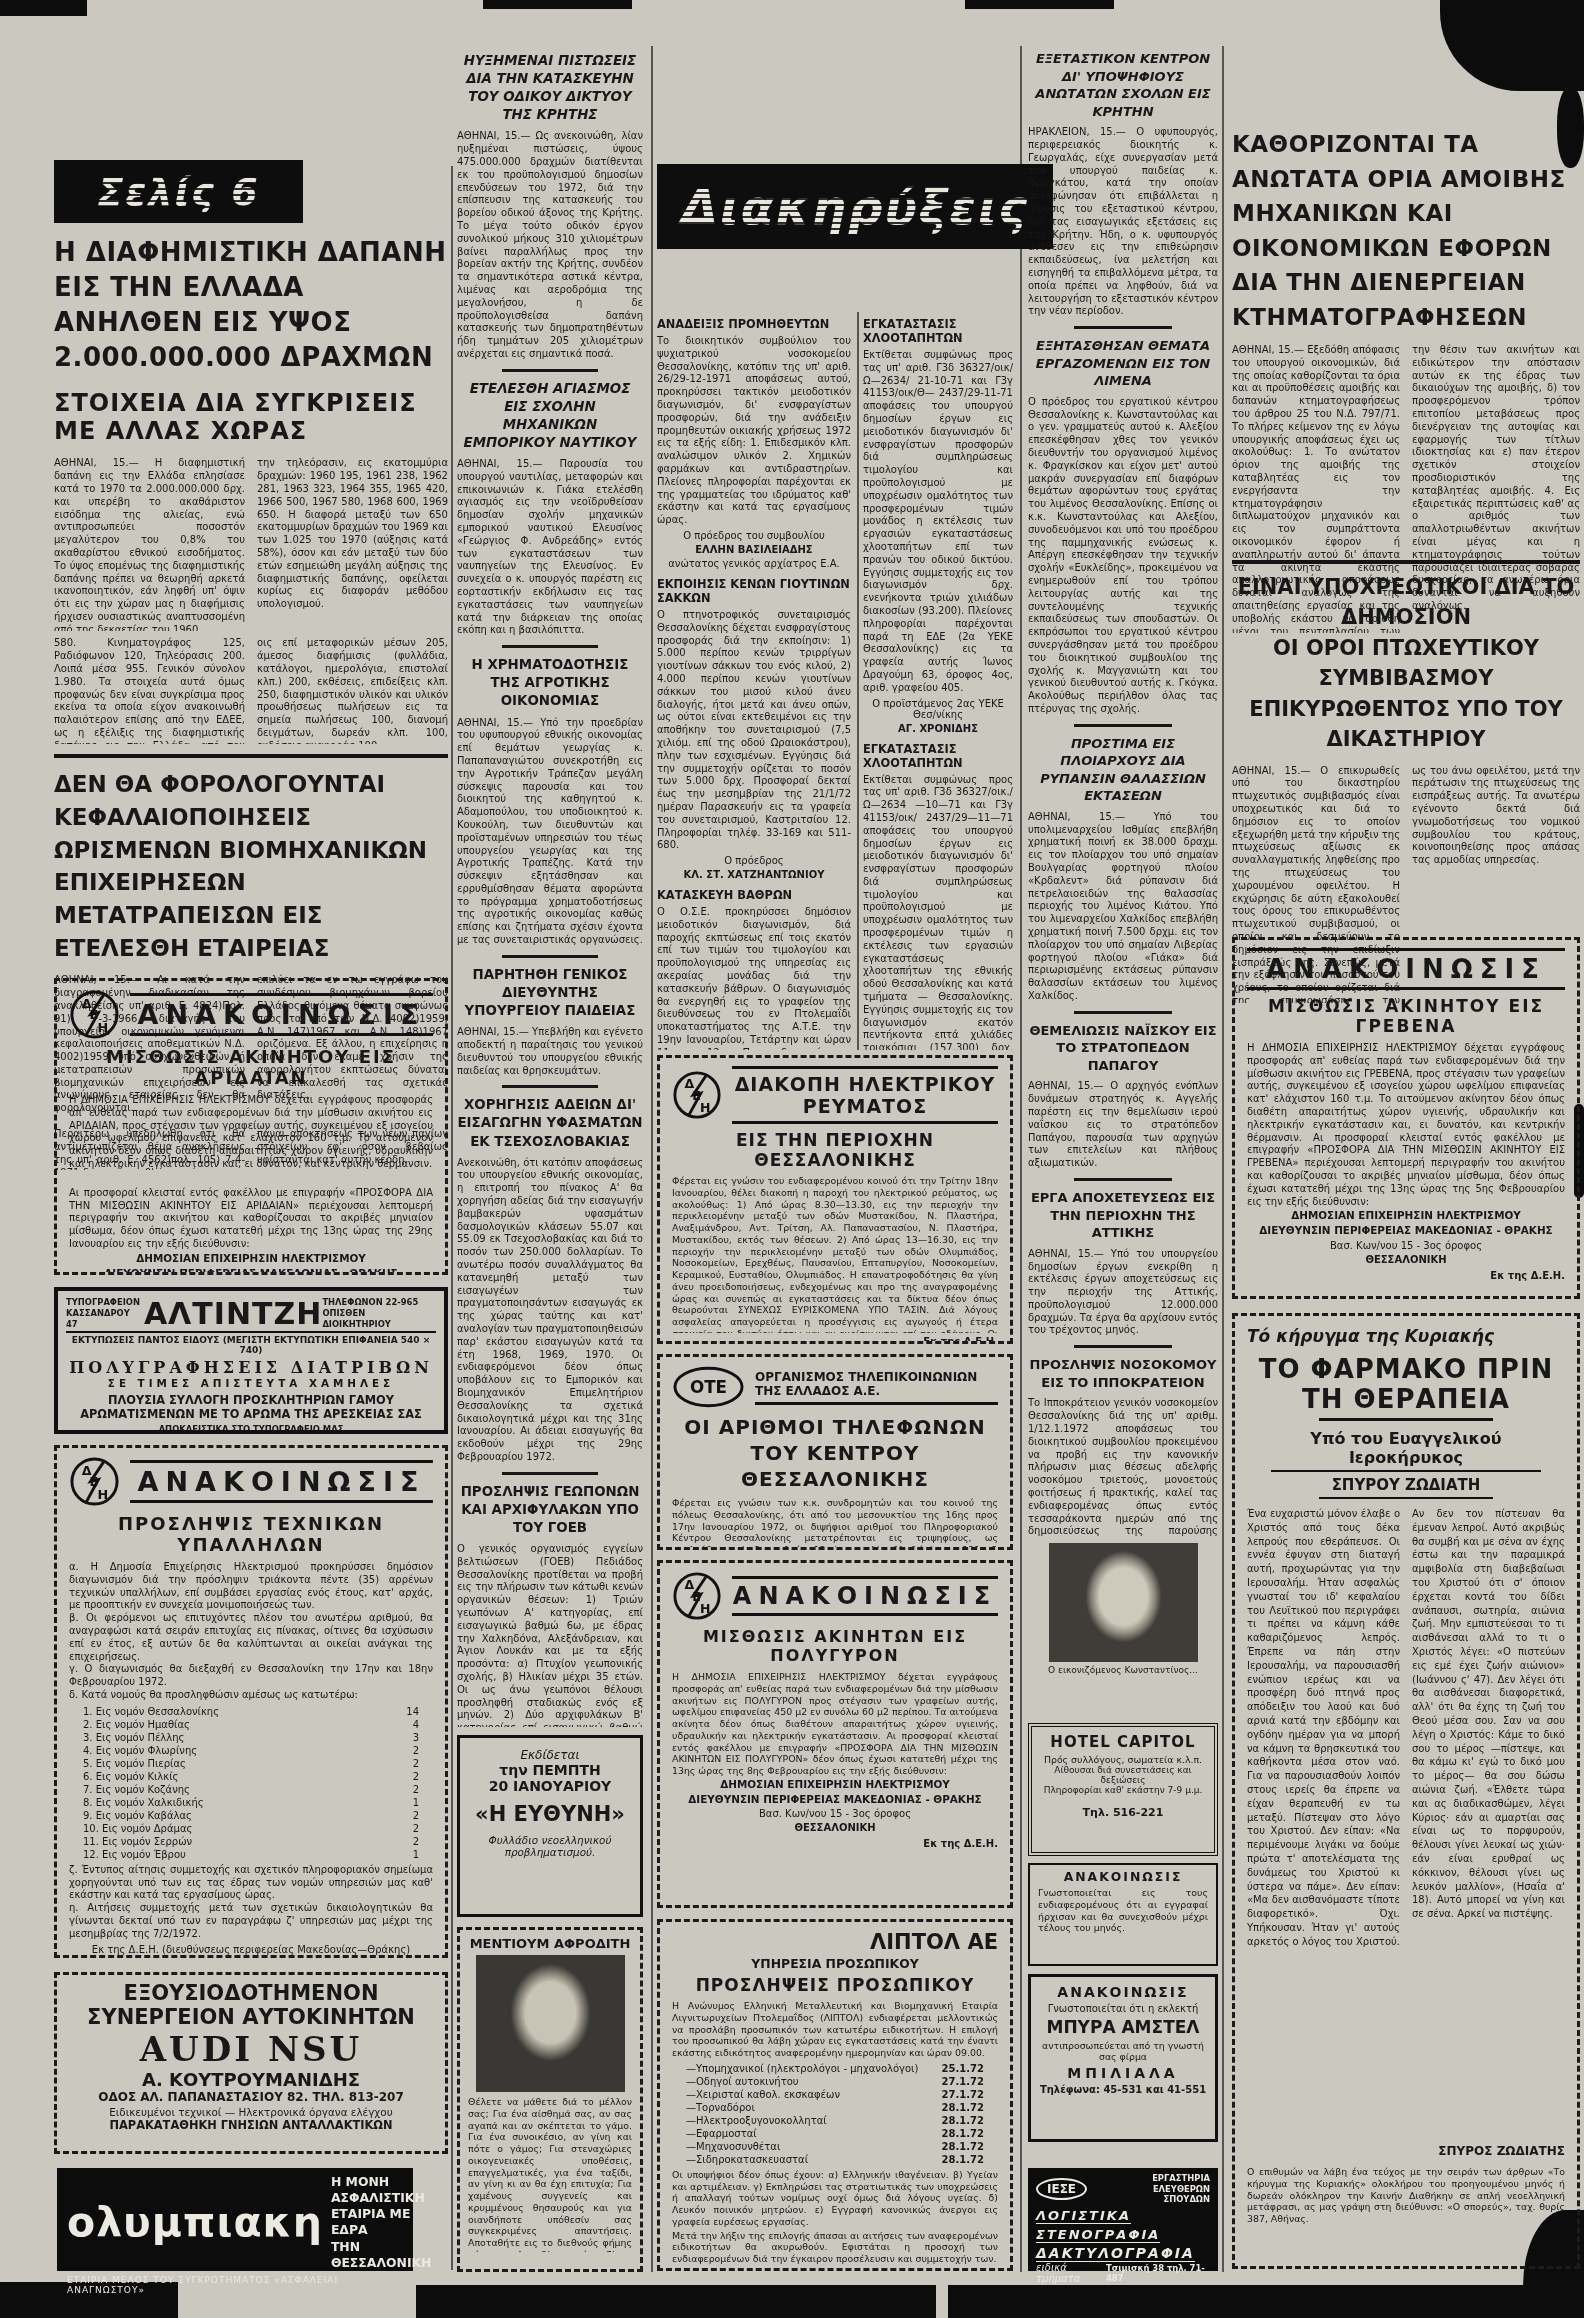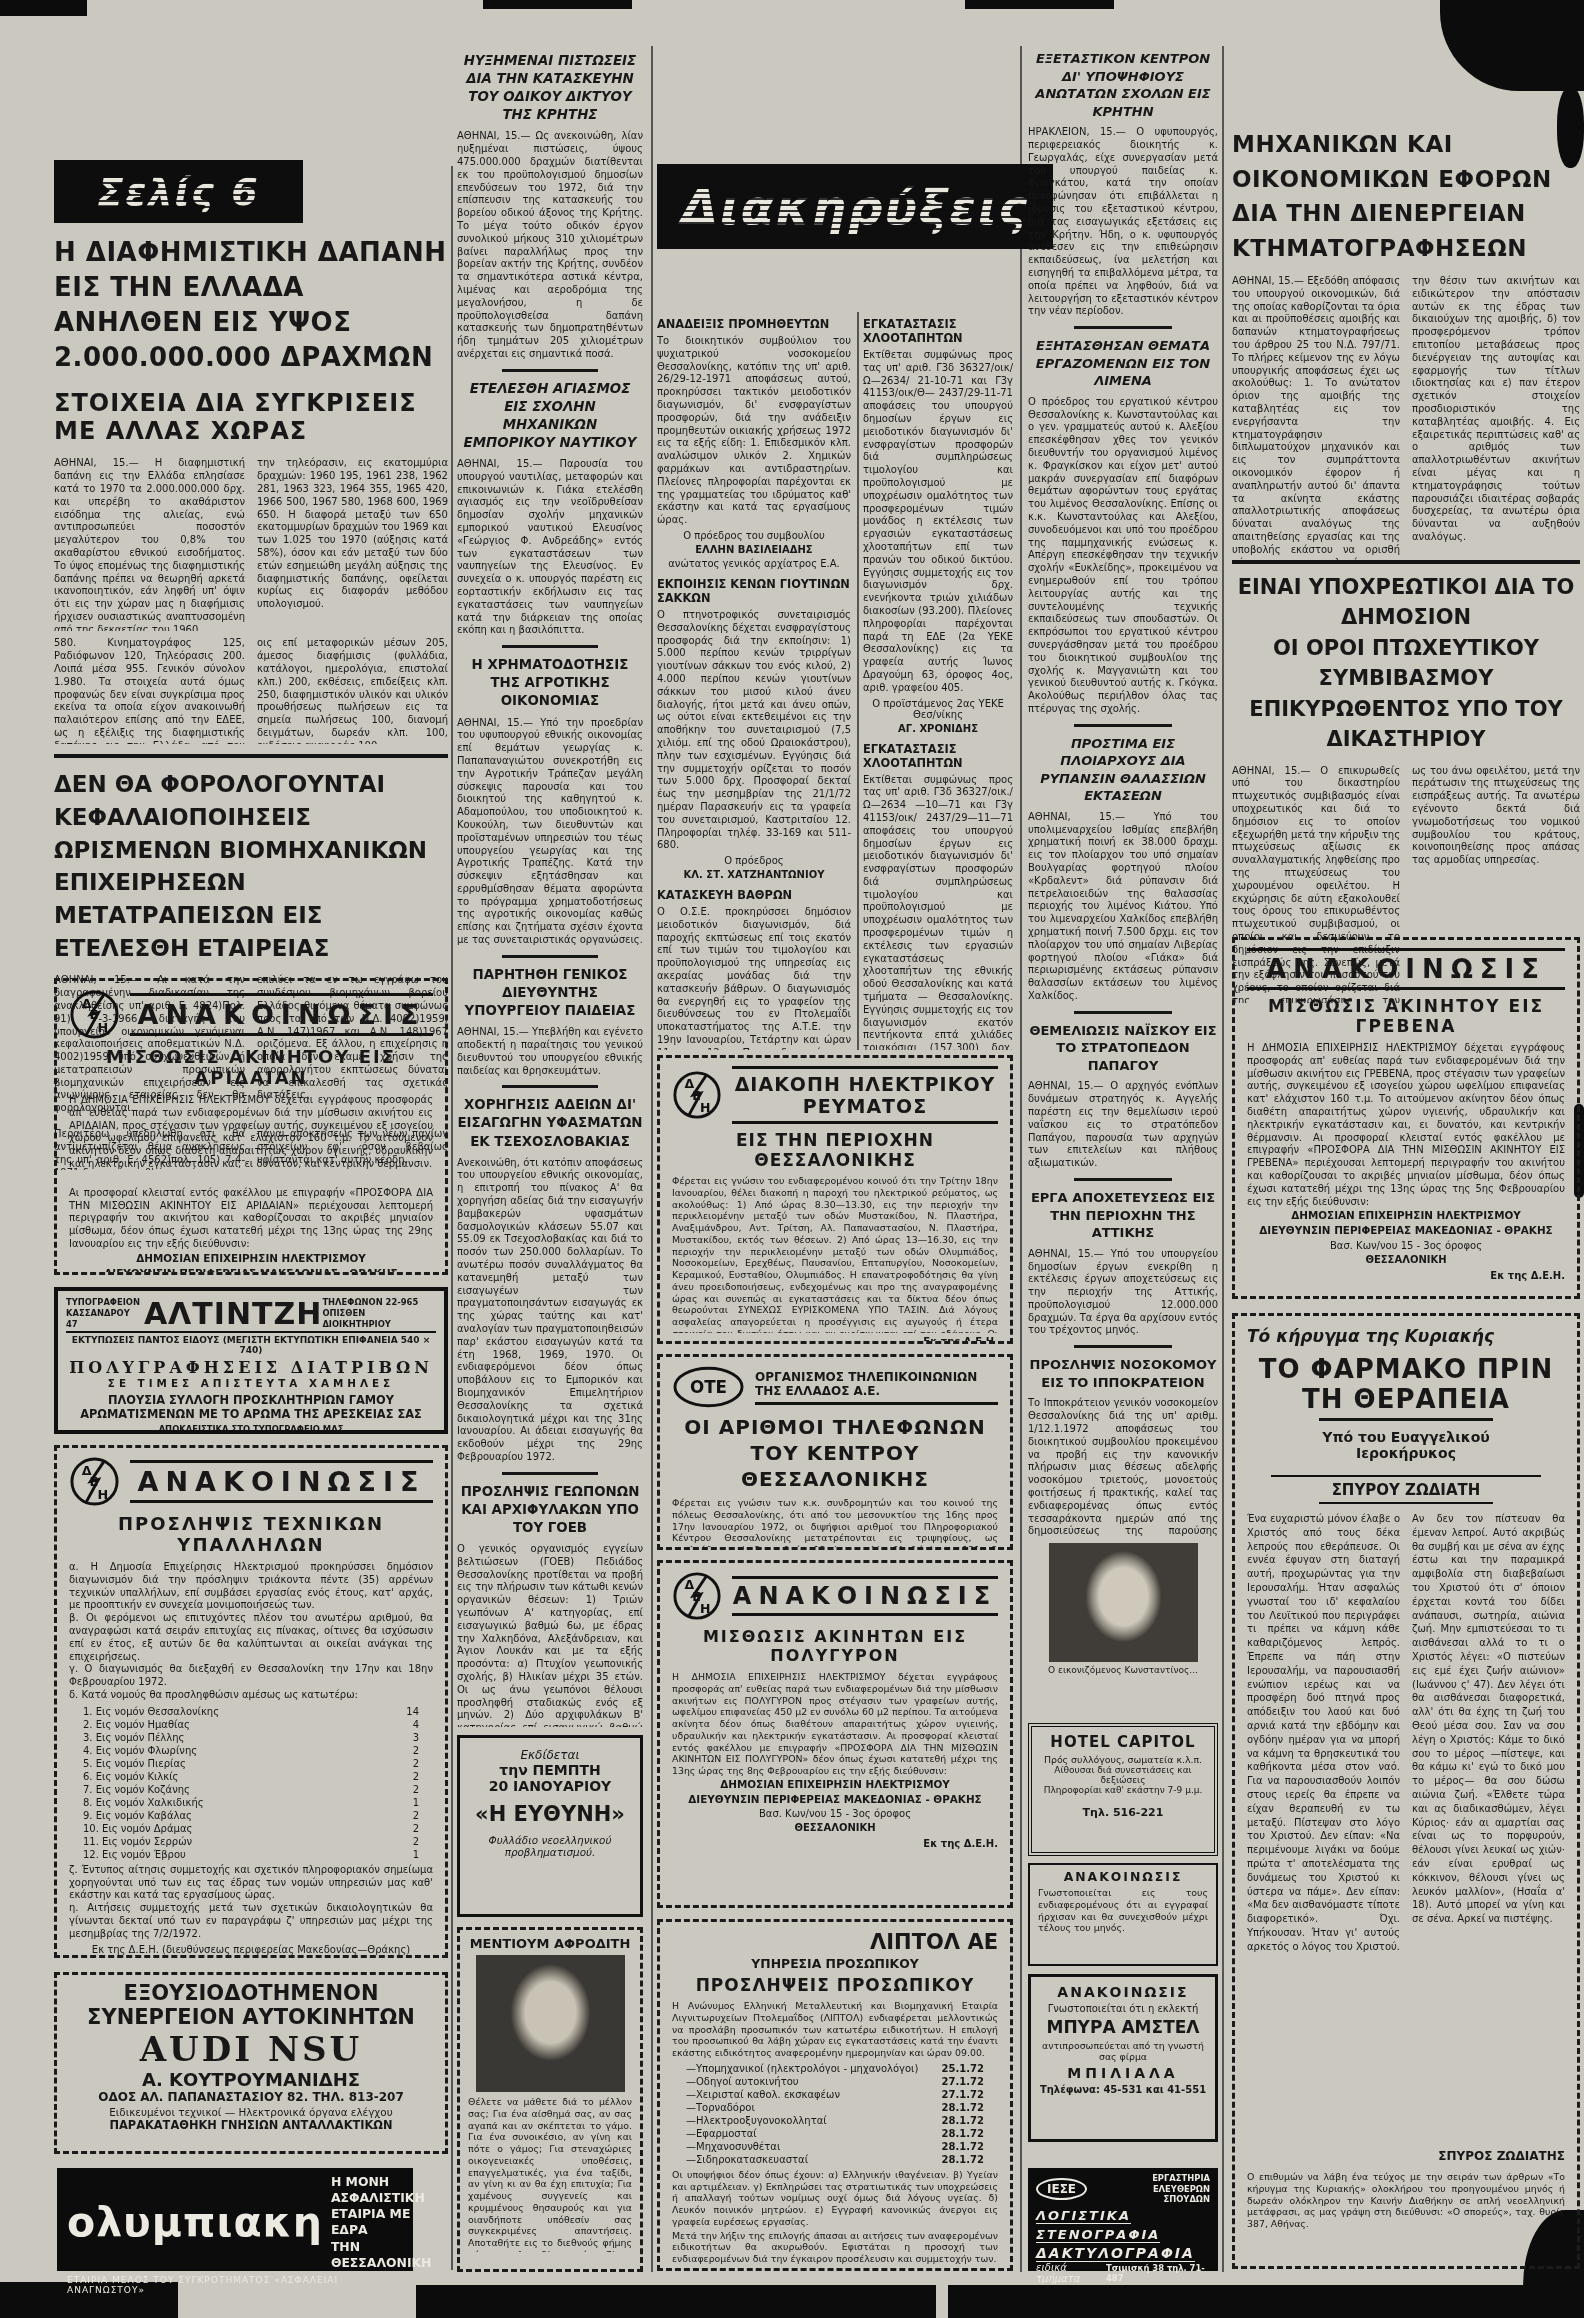--- a/index.html
+++ b/index.html
@@ -97,21 +97,21 @@
   #kathor{top:127px}
   #ptox{top:560px}
   .fh{font-size:23px;font-weight:bold;line-height:1.5;letter-spacing:0.5px}
   .fh2{font-size:21px;font-weight:bold;line-height:1.45;text-align:center}
   #grevena{left:1232px;top:937px;width:348px;height:362px;box-sizing:border-box;padding:8px 12px;overflow:hidden}
   .gtitle{text-align:center;font-size:26px;font-weight:bold;letter-spacing:7px;border-top:3px solid #111;border-bottom:3px solid #111;padding:3px 0;margin-bottom:6px}
   #sermon{left:1232px;top:1313px;width:348px;height:956px;box-sizing:border-box;padding:10px 12px;overflow:hidden}
   .kick{font-size:17px;font-weight:bold;font-style:italic}
   .serT{font-size:26px;font-weight:bold;text-align:center;letter-spacing:1px;margin:8px 0 4px}
   .serR{height:3px;background:#141414;width:55%;margin:0 auto 8px}
-  .by1{font-size:14px;font-weight:bold;text-align:center;border-bottom:2px solid #111;width:85%;margin:0 auto;padding-bottom:14px}
+  .by1{font-size:16px;font-weight:bold;text-align:center;border-bottom:2px solid #111;width:85%;margin:0 auto;padding-bottom:3px}
   .by2{font-size:15px;font-weight:bold;text-align:center;border-bottom:2px solid #111;width:55%;margin:4px auto 8px;padding-bottom:3px}
   .svg-logo{flex:0 0 auto;display:block}
 </style>
 </head>
 <body>
 
 <div class="mark" style="left:0;top:0;width:87px;height:16px"></div>
 <div class="mark" style="left:483px;top:0;width:149px;height:9px"></div>
 <div class="mark" style="left:965px;top:0;width:149px;height:9px"></div>
 <div class="mark" style="left:1440px;top:0;width:144px;height:91px;border-radius:0 0 0 79px"></div>
@@ -512,20 +512,21 @@
   <div><span class="ln">ΣΤΕΝΟΓΡΑΦΙΑ</span></div>
   <div><span class="ln" style="font-size:14px">ΔΑΚΤΥΛΟΓΡΑΦΙΑ</span></div>
   <div style="display:flex;justify-content:space-between;align-items:baseline">
     <span style="font-size:10px;font-style:italic">ειδικά τμήματα</span>
     <span style="font-size:8.4px;font-weight:bold">Τσιμισκή 38 τηλ. 71-487</span>
   </div>
 </div>
 
 <div id="kathor" class="abs">
   <div class="fh">
+    <div>ΚΑΘΟΡΙΖΟΝΤΑΙ ΤΑ ΑΝΩΤΑΤΑ ΟΡΙΑ ΑΜΟΙΒΗΣ</div>
     <div>ΜΗΧΑΝΙΚΩΝ ΚΑΙ ΟΙΚΟΝΟΜΙΚΩΝ ΕΦΟΡΩΝ</div>
     <div>ΔΙΑ ΤΗΝ ΔΙΕΝΕΡΓΕΙΑΝ ΚΤΗΜΑΤΟΓΡΑΦΗΣΕΩΝ</div>
   </div>
   <div class="flex2" style="height:289px;margin-top:10px">
     <div class="b">ΑΘΗΝΑΙ, 15.— Εξεδόθη απόφασις του υπουργού οικονομικών, διά της οποίας καθορίζονται τα όρια και αι προϋποθέσεις αμοιβής και δαπανών κτηματογραφήσεως του άρθρου 25 του Ν.Δ. 797/71. Το πλήρες κείμενον της εν λόγω υπουργικής αποφάσεως έχει ως ακολούθως: 1. Το ανώτατον όριον της αμοιβής της καταβλητέας εις τον ενεργήσαντα την κτηματογράφησιν διπλωματούχον μηχανικόν και εις τον συμπράττοντα οικονομικόν έφορον ή αναπληρωτήν αυτού δι' άπαντα τα ακίνητα εκάστης απαλλοτριωτικής αποφάσεως δύναται αναλόγως της απαιτηθείσης εργασίας και της υποβολής εκάστου να ορισθή μέχρι του πενταπλασίου των ημερησίων αποδοχών εκάστου δικαιούχου, τηρουμένων κατά τα λοιπά των διατάξεων Ν.Δ. 4021/1959. Διά τον προσδιορισμόν των αποδοχών λαμβάνεται υπ' όψιν ο βασικός μισθός, το επίδομα ευδοκίμου παραμονής και το επίδομα της πολυετίας. 2. Πλην της ανωτέρω αμοιβής καταβάλλονται και τα οδοιπορικά έξοδα, ως και η ημερησία αποζημίωσις του ενεργήσαντος την κτηματογράφησιν διπλωματούχου μηχανικού και του συμπράττοντος εις ταύτην νομικού εφόρου ή αναπληρωτού του. 3. Ο αρμόδιος νομάρχης, διά τον καθορισμόν του ύψους της αμοιβής δέον να λαμβάνη υπ' όψιν: α) τας ιδιομορφίας των απαλλοτριουμένων ακινήτων, β) την έκτασιν αυτών,</div>
     <div class="b">την θέσιν των ακινήτων και ειδικώτερον την απόστασιν αυτών εκ της έδρας των δικαιούχων της αμοιβής, δ) τον προσφερόμενον τρόπον επιτοπίου μεταβάσεως προς διενέργειαν της αυτοψίας και εφαρμογής των τίτλων ιδιοκτησίας και ε) παν έτερον σχετικόν στοιχείον προσδιοριστικόν της καταβλητέας αμοιβής. 4. Εις εξαιρετικάς περιπτώσεις καθ' ας ο αριθμός των απαλλοτριωθέντων ακινήτων είναι μέγας και η κτηματογράφησις τούτων παρουσιάζει ιδιαιτέρας σοβαράς δυσχερείας, τα ανωτέρω όρια δύνανται να αυξηθούν αναλόγως.</div>
   </div>
 </div>
 
 <div id="ptox" class="abs">

